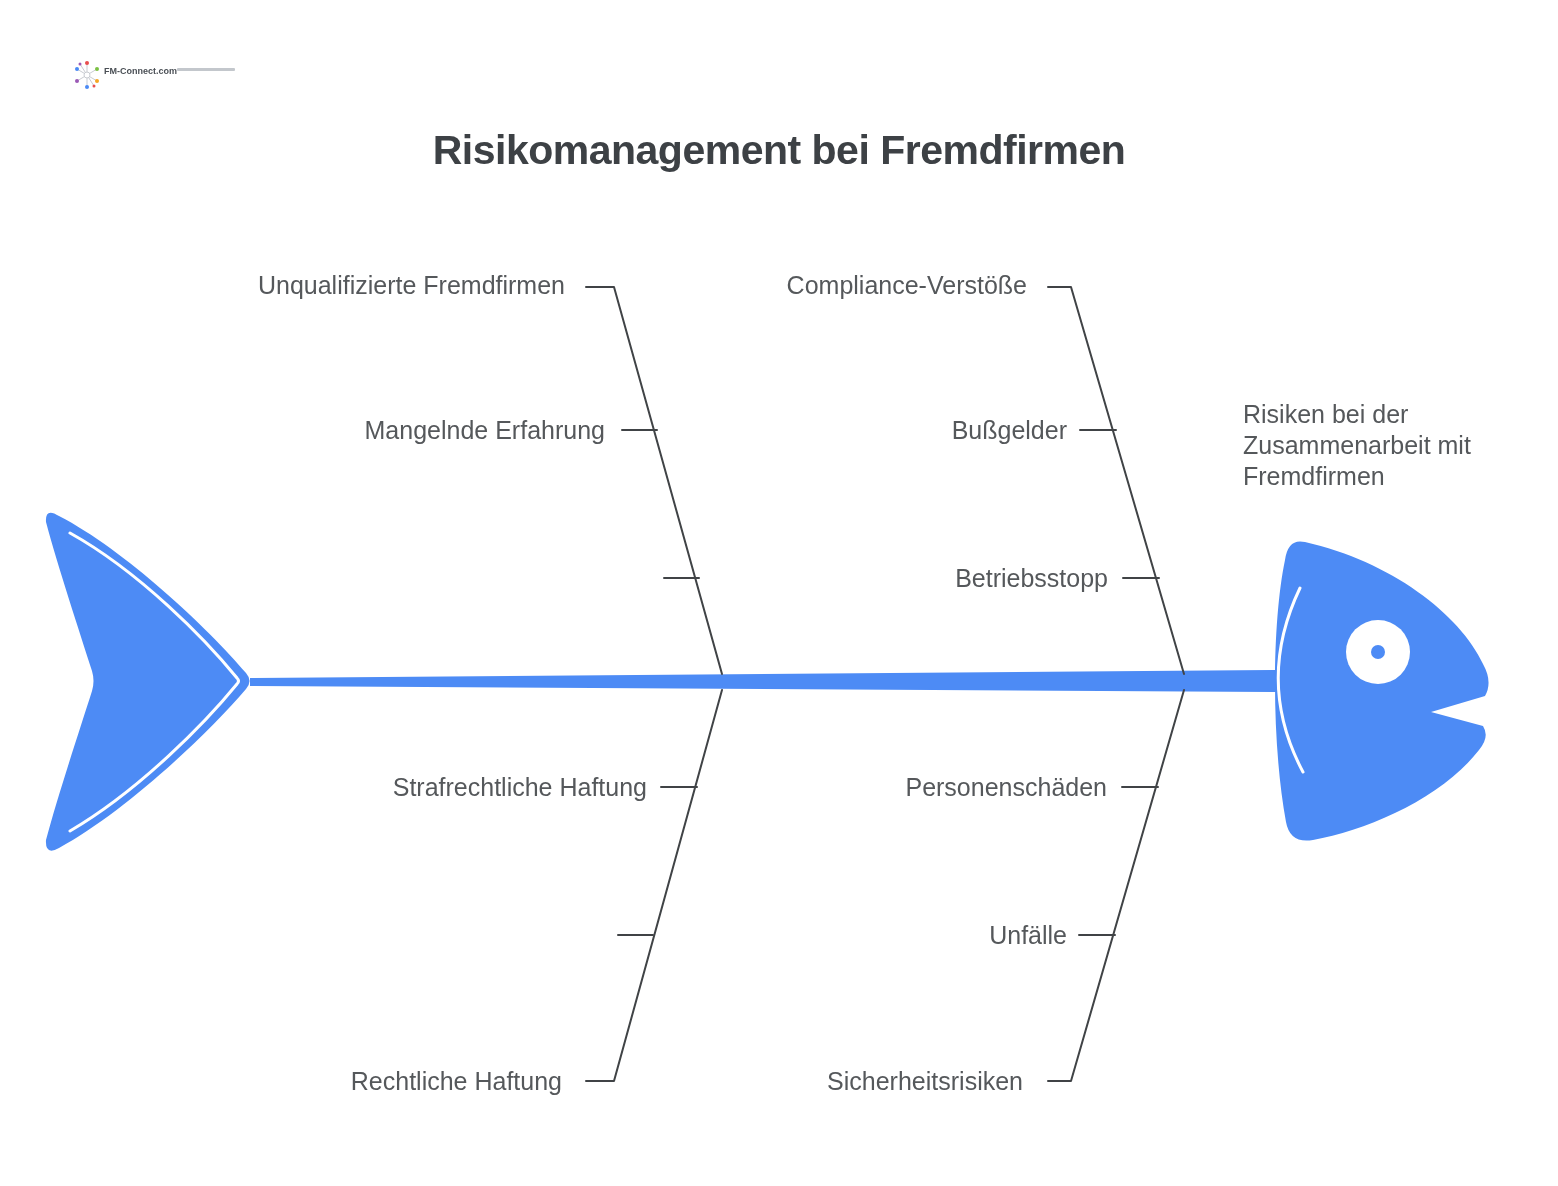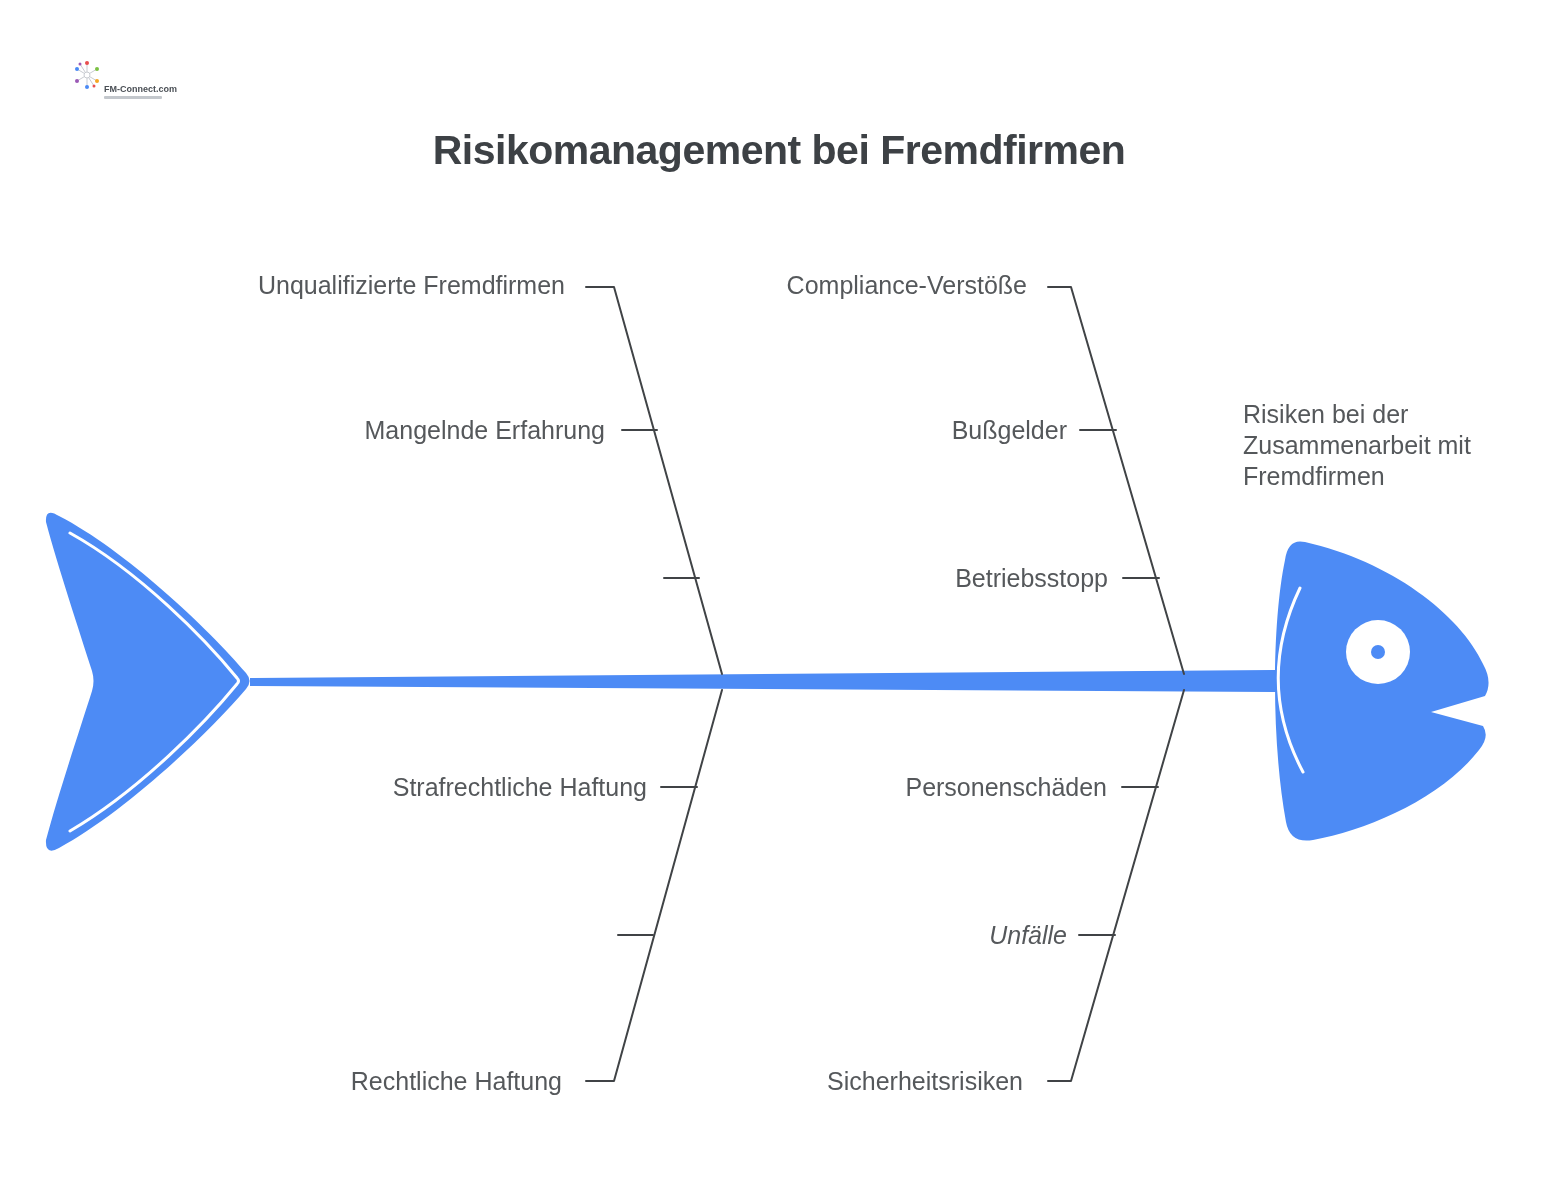--- a/index.html
+++ b/index.html
@@ -1,20 +1,20 @@
 <!DOCTYPE html>
 <html><head>
 <meta charset="utf-8">
 <style>
   html,body{margin:0;padding:0;background:#fff;}
   .stage{position:relative;width:1558px;height:1186px;background:#ffffff;overflow:hidden;
          font-family:"Liberation Sans","DejaVu Sans",sans-serif;}
   .logo{position:absolute;left:74px;top:60px;display:flex;align-items:flex-start;gap:4px;}
   .logo-burst{width:26px;height:30px;}
-  .logo-textcol{display:flex;flex-direction:column;margin-top:24px;}
+  .logo-textcol{display:flex;flex-direction:row;margin-top:6px;}
   .logo-brand{font-size:9px;font-weight:bold;color:#4a4f55;letter-spacing:0;line-height:10px;}
   .logo-tagline{margin-top:2px;width:58px;height:3px;background:#c3c7cc;border-radius:1px;}
   .page-title{position:absolute;left:0;top:86px;width:100%;text-align:center;
               font-size:41px;font-weight:bold;color:#3d4145;letter-spacing:-0.5px;margin-top:41px;}
   .cause-label{position:absolute;height:34px;line-height:34px;font-size:25px;color:#55585b;
                text-align:left;white-space:nowrap;}
   .effect-label{position:absolute;left:1243px;top:399px;width:258px;
                 font-size:25px;line-height:31px;color:#55585b;}
   svg.fishbone{position:absolute;left:0;top:0;}
 </style>
@@ -105,18 +105,18 @@
   <div class="cause-label" style="right:953px;top:413px;">Mangelnde Erfahrung</div>
 
   <div class="cause-label" style="right:531px;top:268px;">Compliance-Verstöße</div>
   <div class="cause-label" style="right:491px;top:413px;">Bußgelder</div>
   <div class="cause-label" style="right:450px;top:561px;margin-left:20px;">Betriebsstopp</div>
 
   <div class="cause-label" style="right:911px;top:770px;margin-left:16px;">Strafrechtliche Haftung</div>
   <div class="cause-label" style="right:996px;top:1064px;">Rechtliche Haftung</div>
 
   <div class="cause-label" style="right:451px;top:770px;">Personenschäden</div>
-  <div class="cause-label" style="right:491px;top:918px;font-style:italic;">Unfälle</div>
+  <div class="cause-label" style="right:491px;top:918px;">Unfälle</div>
   <div class="cause-label" style="right:535px;top:1064px;">Sicherheitsrisiken</div>
 
   <div class="effect-label">Risiken bei der Zusammenarbeit mit Fremdfirmen</div>
 
 </div>
 
 </body></html>

